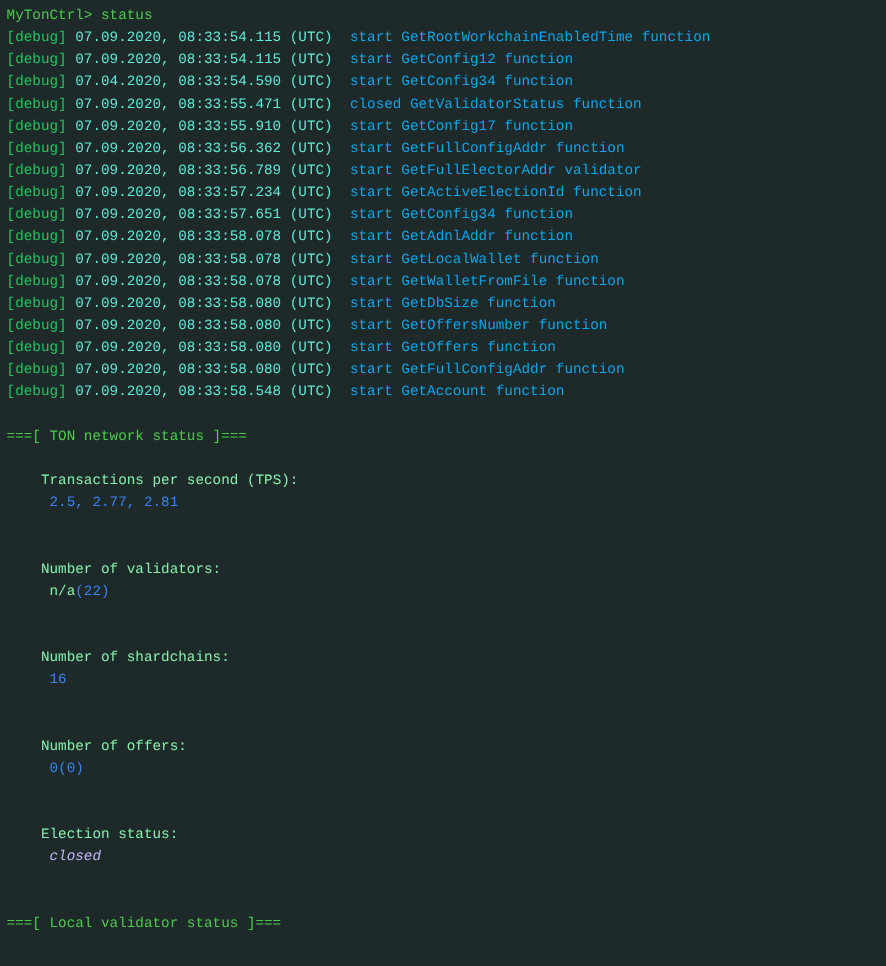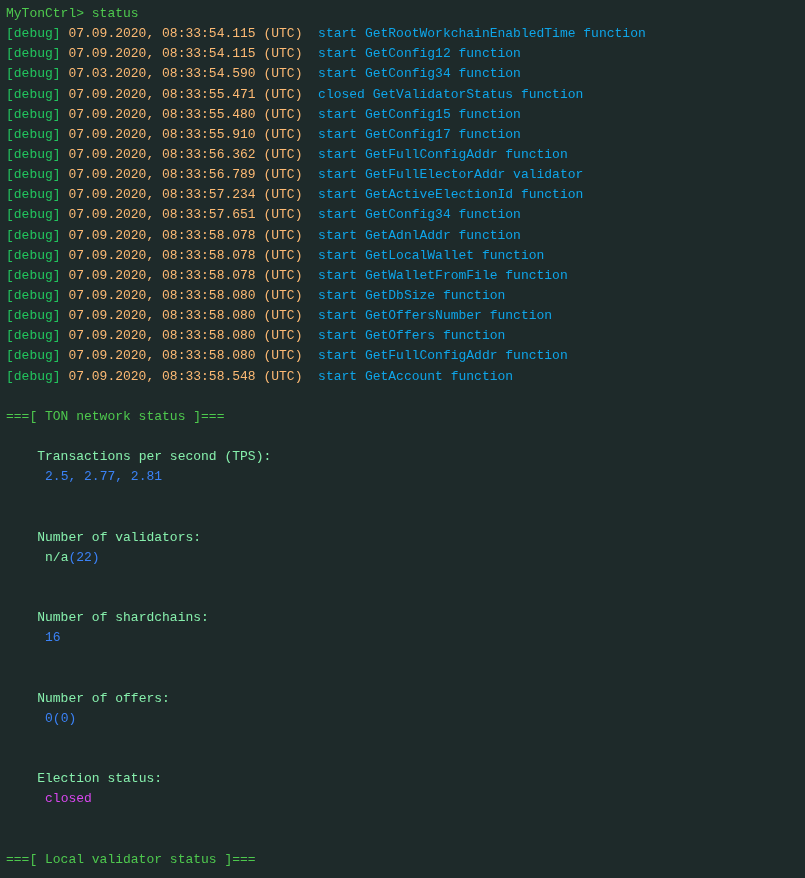--- a/index.html
+++ b/index.html
@@ -10,40 +10,39 @@
       color: #c8c8c8;
       width: 805px;
       min-height: 878px;
       padding: 4px 6px;
       overflow-x: hidden;
     }
     .line { white-space: pre; line-height: 1.55; }
     .green { color: #4ec94e; }
     .white { color: #86efac; margin-top: 32px; }
     .section-header { color: #4ec94e; }
-    .value-orange { color: #d946ef; }
+    .value-orange { color: #c4b5fd; font-style: italic; }
     .debug { color: #22c55e; }
-    .timestamp { color: #fdba74; }
+    .timestamp { color: #5eead4; }
     .thread { color: #4ec94e; }
     .funcname { color: #0ea5e9; }
     .tps-val { color: #3b82f6; }
   </style>
 </head>
 <body>
 
 <div>
 
   <div class="line"><span class="green">MyTonCtrl&gt; status</span></div>
 
   <div id="debug-lines">
       <div class="line"><span class="debug">[debug]</span><span class="timestamp"> 07.09.2020, 08:33:54.115 (UTC)</span> <span class="thread"><mainthread></mainthread></span> <span class="funcname">start GetRootWorkchainEnabledTime function</span></div>
       <div class="line"><span class="debug">[debug]</span><span class="timestamp"> 07.09.2020, 08:33:54.115 (UTC)</span> <span class="thread"><mainthread></mainthread></span> <span class="funcname">start GetConfig12 function</span></div>
-      <div class="line"><span class="debug">[debug]</span><span class="timestamp"> 07.03.2020, 08:33:54.590 (UTC)</span> <span class="thread"><mainthread></mainthread></span> <span class="funcname">start GetConfig34 function</span></div>
+      <div class="line"><span class="debug">[debug]</span><span class="timestamp"> 07.04.2020, 08:33:54.590 (UTC)</span> <span class="thread"><mainthread></mainthread></span> <span class="funcname">start GetConfig34 function</span></div>
       <div class="line"><span class="debug">[debug]</span><span class="timestamp"> 07.09.2020, 08:33:55.471 (UTC)</span> <span class="thread"><mainthread></mainthread></span> <span class="funcname">closed GetValidatorStatus function</span></div>
-      <div class="line"><span class="debug">[debug]</span><span class="timestamp"> 07.09.2020, 08:33:55.480 (UTC)</span> <span class="thread"><mainthread></mainthread></span> <span class="funcname">start GetConfig15 function</span></div>
       <div class="line"><span class="debug">[debug]</span><span class="timestamp"> 07.09.2020, 08:33:55.910 (UTC)</span> <span class="thread"><mainthread></mainthread></span> <span class="funcname">start GetConfig17 function</span></div>
       <div class="line"><span class="debug">[debug]</span><span class="timestamp"> 07.09.2020, 08:33:56.362 (UTC)</span> <span class="thread"><mainthread></mainthread></span> <span class="funcname">start GetFullConfigAddr function</span></div>
       <div class="line"><span class="debug">[debug]</span><span class="timestamp"> 07.09.2020, 08:33:56.789 (UTC)</span> <span class="thread"><mainthread></mainthread></span> <span class="funcname">start GetFullElectorAddr validator</span></div>
       <div class="line"><span class="debug">[debug]</span><span class="timestamp"> 07.09.2020, 08:33:57.234 (UTC)</span> <span class="thread"><mainthread></mainthread></span> <span class="funcname">start GetActiveElectionId function</span></div>
       <div class="line"><span class="debug">[debug]</span><span class="timestamp"> 07.09.2020, 08:33:57.651 (UTC)</span> <span class="thread"><mainthread></mainthread></span> <span class="funcname">start GetConfig34 function</span></div>
       <div class="line"><span class="debug">[debug]</span><span class="timestamp"> 07.09.2020, 08:33:58.078 (UTC)</span> <span class="thread"><mainthread></mainthread></span> <span class="funcname">start GetAdnlAddr function</span></div>
       <div class="line"><span class="debug">[debug]</span><span class="timestamp"> 07.09.2020, 08:33:58.078 (UTC)</span> <span class="thread"><mainthread></mainthread></span> <span class="funcname">start GetLocalWallet function</span></div>
       <div class="line"><span class="debug">[debug]</span><span class="timestamp"> 07.09.2020, 08:33:58.078 (UTC)</span> <span class="thread"><mainthread></mainthread></span> <span class="funcname">start GetWalletFromFile function</span></div>
       <div class="line"><span class="debug">[debug]</span><span class="timestamp"> 07.09.2020, 08:33:58.080 (UTC)</span> <span class="thread"><mainthread></mainthread></span> <span class="funcname">start GetDbSize function</span></div>
       <div class="line"><span class="debug">[debug]</span><span class="timestamp"> 07.09.2020, 08:33:58.080 (UTC)</span> <span class="thread"><mainthread></mainthread></span> <span class="funcname">start GetOffersNumber function</span></div>

